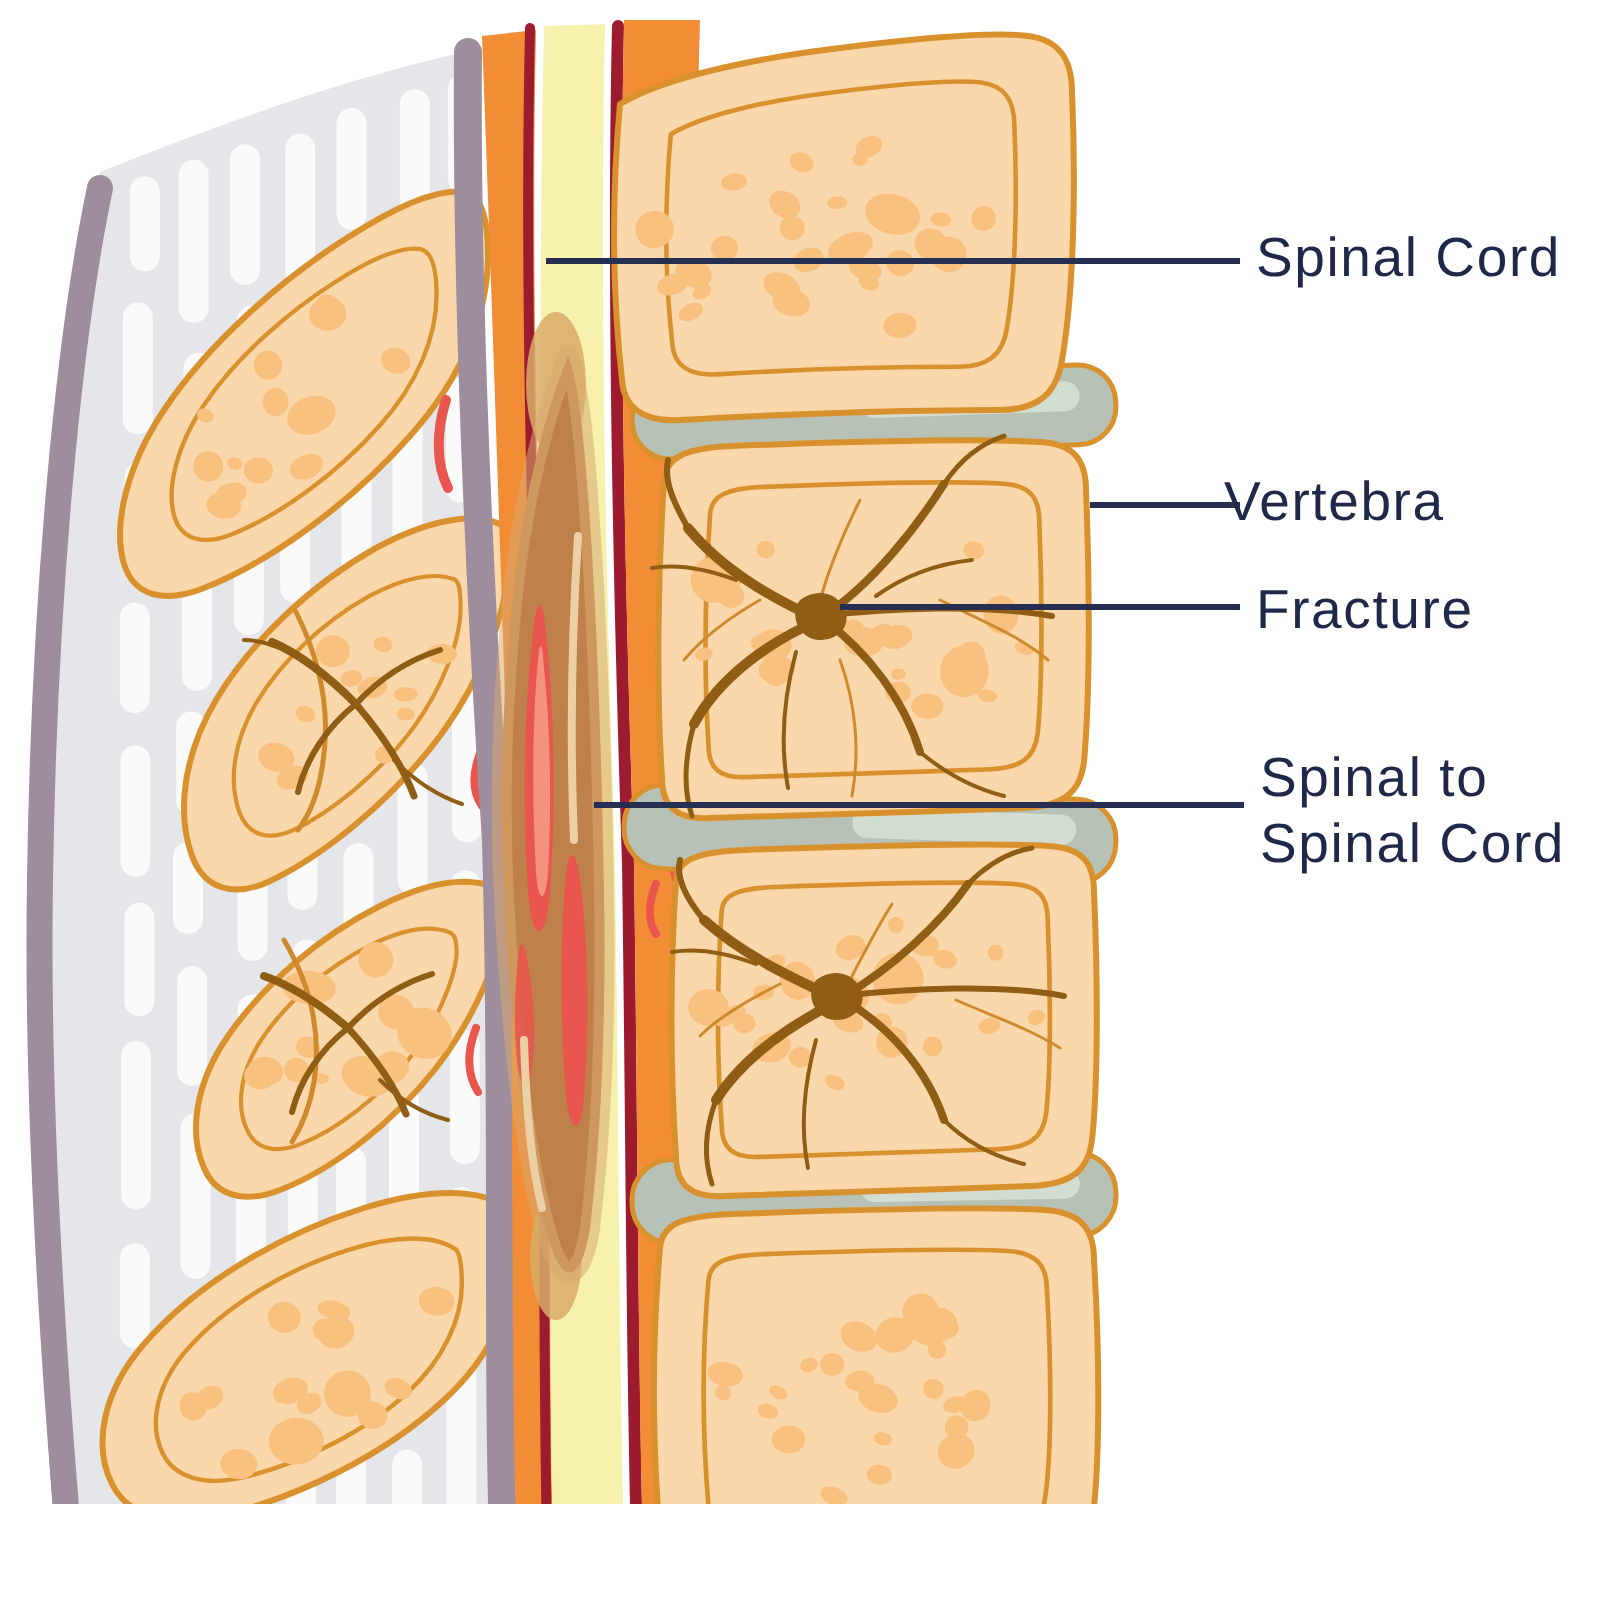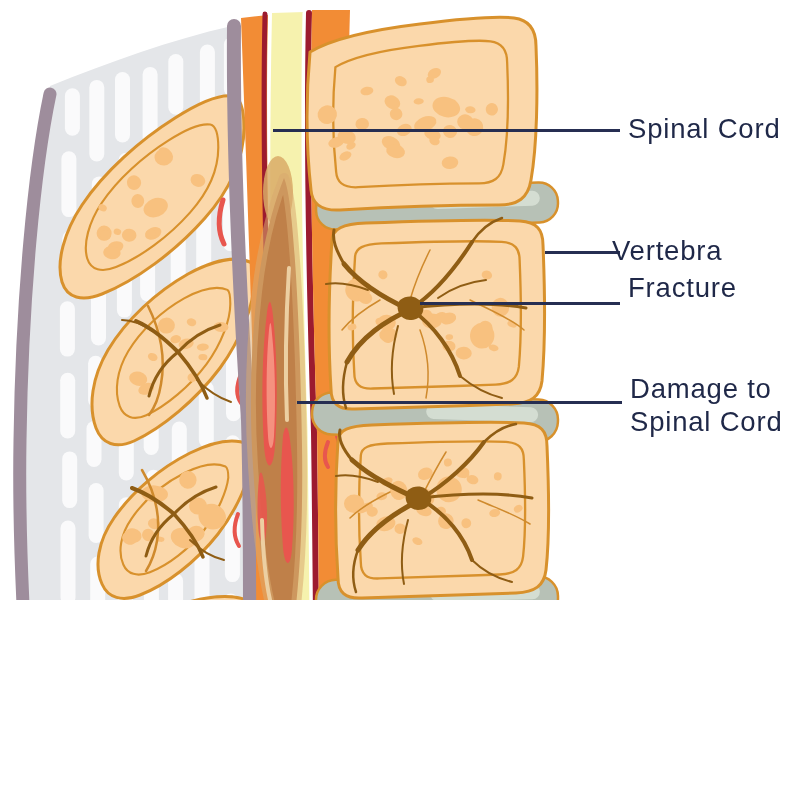--- a/index.html
+++ b/index.html
@@ -5,21 +5,21 @@
   :root{
     --label-text:#1f2848; --leader-line:#262e52;
     --bone-fill:#fbd8ab; --bone-inner:#fdecd9; --bone-speckle:#f8c17f; --bone-outline:#d8912c;
     --disc-fill:#b7c1b6; --disc-highlight:#d4ddd2;
     --spinal-cord-fill:#f6f2ae; --dura-red:#9c1b2f; --epidural-orange:#f28c35;
     --damage-brown:#bf8049; --damage-red:#e8564e;
     --ligament-gray:#e4e6e9; --ligament-band-purple:#9e8d9c; --crack-brown:#8f5d14;
     --background:#ffffff;
   }
   html,body{margin:0;padding:0;background:var(--background);}
-  #stage{position:relative;width:800px;height:600px;background:var(--background);overflow:hidden;
+  #stage{position:relative;width:800px;height:752px;background:var(--background);overflow:hidden;
          font-family:"Liberation Sans",sans-serif;}
   #stage svg{position:absolute;left:0;top:0;}
   svg path{stroke-linecap:round;stroke-linejoin:round;}
   .lig{fill:var(--ligament-gray);}
   .stria{fill:#ffffff;opacity:.8;}
   .band-purple{stroke:var(--ligament-band-purple);fill:none;}
   .band-purple-dark{stroke:#857386;fill:none;}
   .bone{fill:var(--bone-fill);stroke:var(--bone-outline);stroke-width:3;}
   .inner{fill:var(--bone-inner);stroke:none;}
   .speckle{fill:var(--bone-speckle);stroke:none;}
@@ -402,18 +402,18 @@
     </g>
   </svg>
 
   <div class="leader" style="left:273px;top:129px;width:347px"></div>
   <div class="leader" style="left:545px;top:251px;width:75px"></div>
   <div class="leader" style="left:420px;top:302px;width:200px"></div>
   <div class="leader" style="left:297px;top:401px;width:325px"></div>
 
   <div class="label" style="left:628px;top:112px">Spinal Cord</div>
   <div class="label" style="left:612px;top:234px">Vertebra</div>
-  <div class="label" style="left:628px;top:271px">Fracture</div>
+  <div class="label" style="left:628px;top:288px">Fracture</div>
   <div class="label" style="left:630px;top:372px">
-    <div>Damage to</div>
+    <div>Spinal to</div>
     <div>Spinal Cord</div>
   </div>
 </div>
 
 </body></html>

